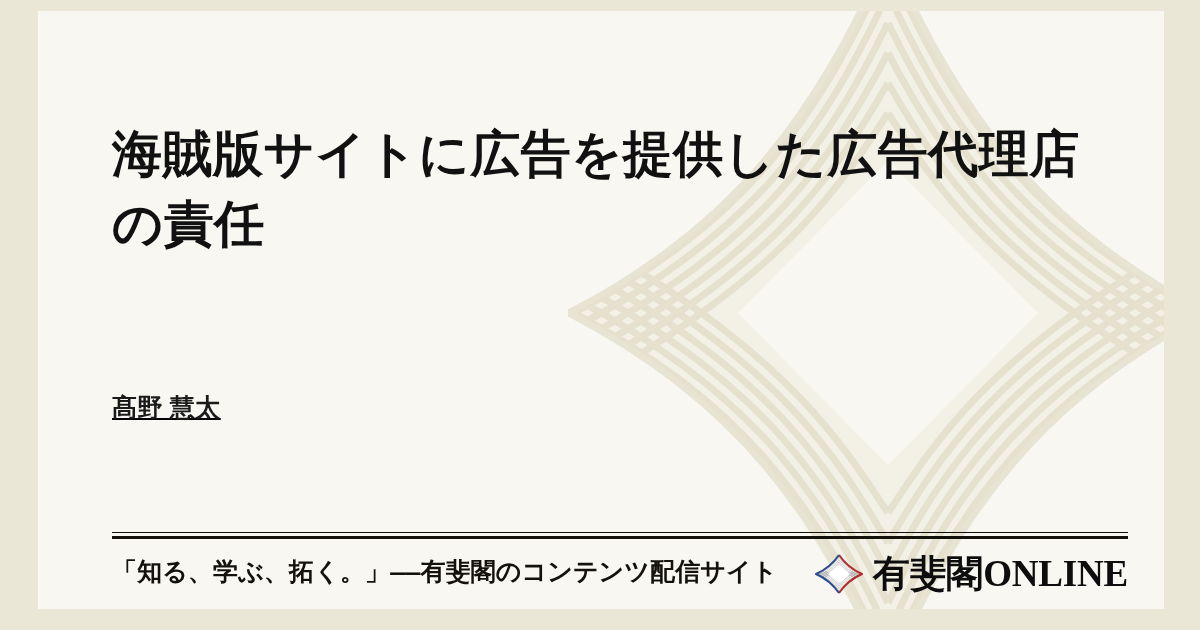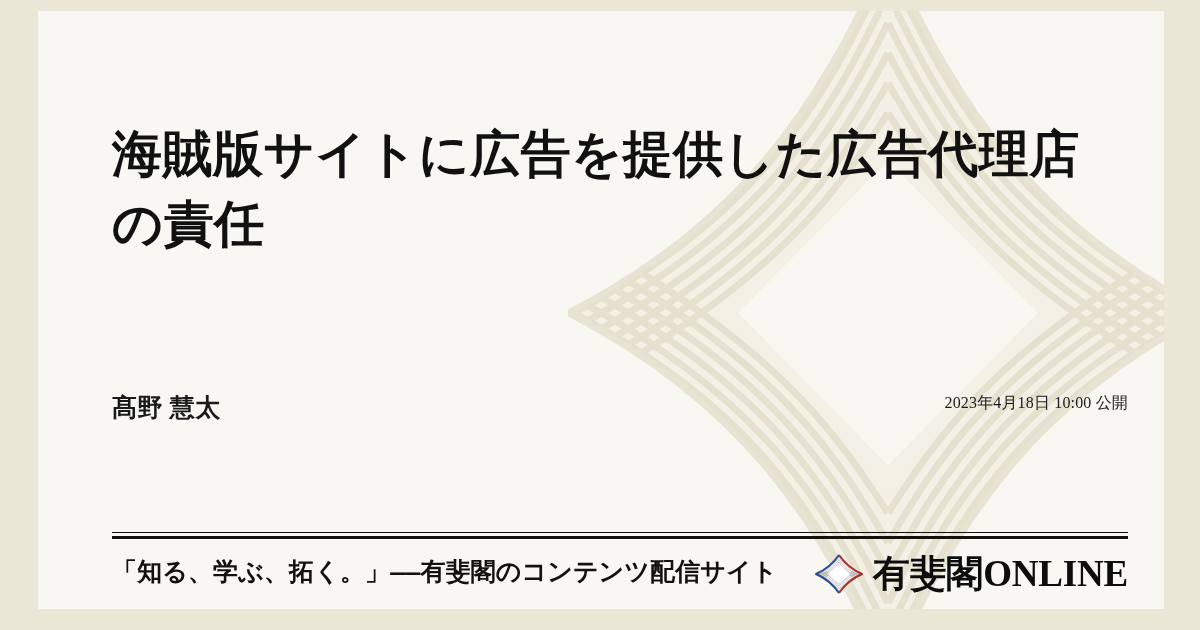--- a/index.html
+++ b/index.html
@@ -59,22 +59,23 @@
     letter-spacing: 0.01em;
     color: #111111;
   }
 
   .meta-row {
     position: absolute;
     left: 0;
     top: 382px;
     width: 1016px;
     display: flex;
-    align-items: flex-start;
+    align-items: flex-end;
     justify-content: space-between;
+    text-decoration: underline;
   }
   .author {
     font-family: "Liberation Serif", "DejaVu Serif", serif;
     font-weight: 700;
     font-size: 25px;
     line-height: 30px;
     color: #1a1a1a;
     letter-spacing: 0.02em;
   }
   .pubdate {
@@ -210,21 +211,20 @@
                C 170 232, 248 120, 320 -40 Z" fill="none" stroke="#E8E4D4" stroke-width="6"></path>
     </svg>
   </div>
 
   <div class="content">
 
     <h1 class="title">海賊版サイトに広告を提供した広告代理店の責任</h1>
 
     <div class="meta-row">
       <div class="author">髙野 慧太</div>
-      <div class="pubdate">2023年4月18日 10:00 公開</div>
     </div>
 
     <div class="divider">
       <div class="rule-thin"></div>
       <div class="rule-thick"></div>
     </div>
 
     <div class="footer">
       <div class="tagline">「知る、学ぶ、拓く。」——有斐閣のコンテンツ配信サイト</div>
 

